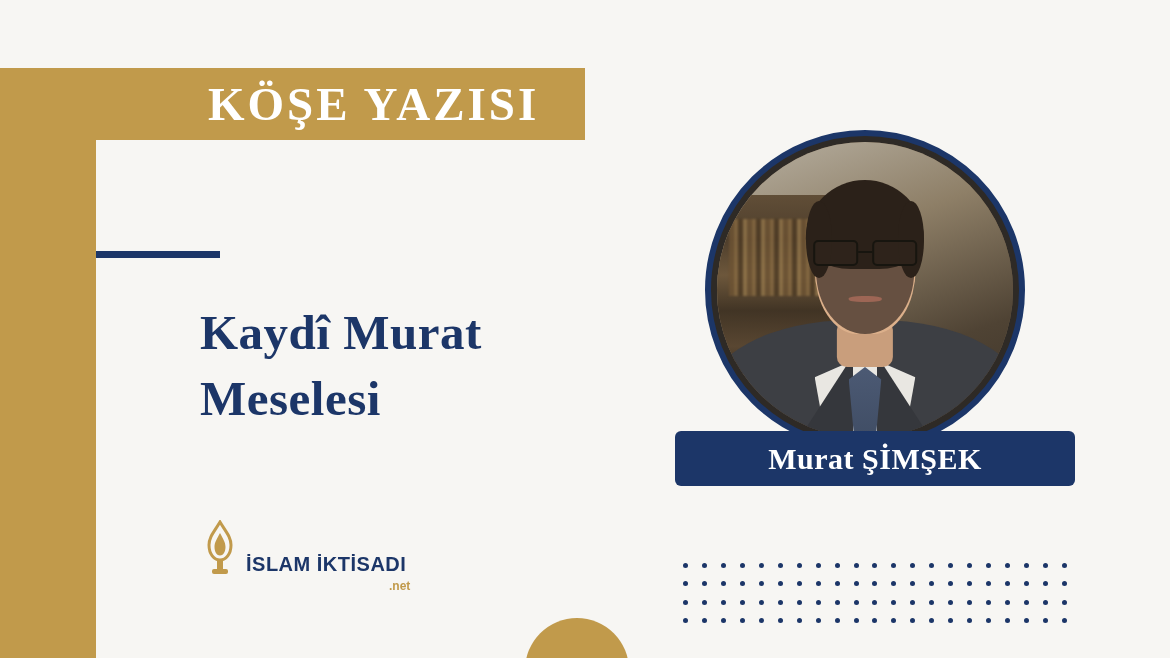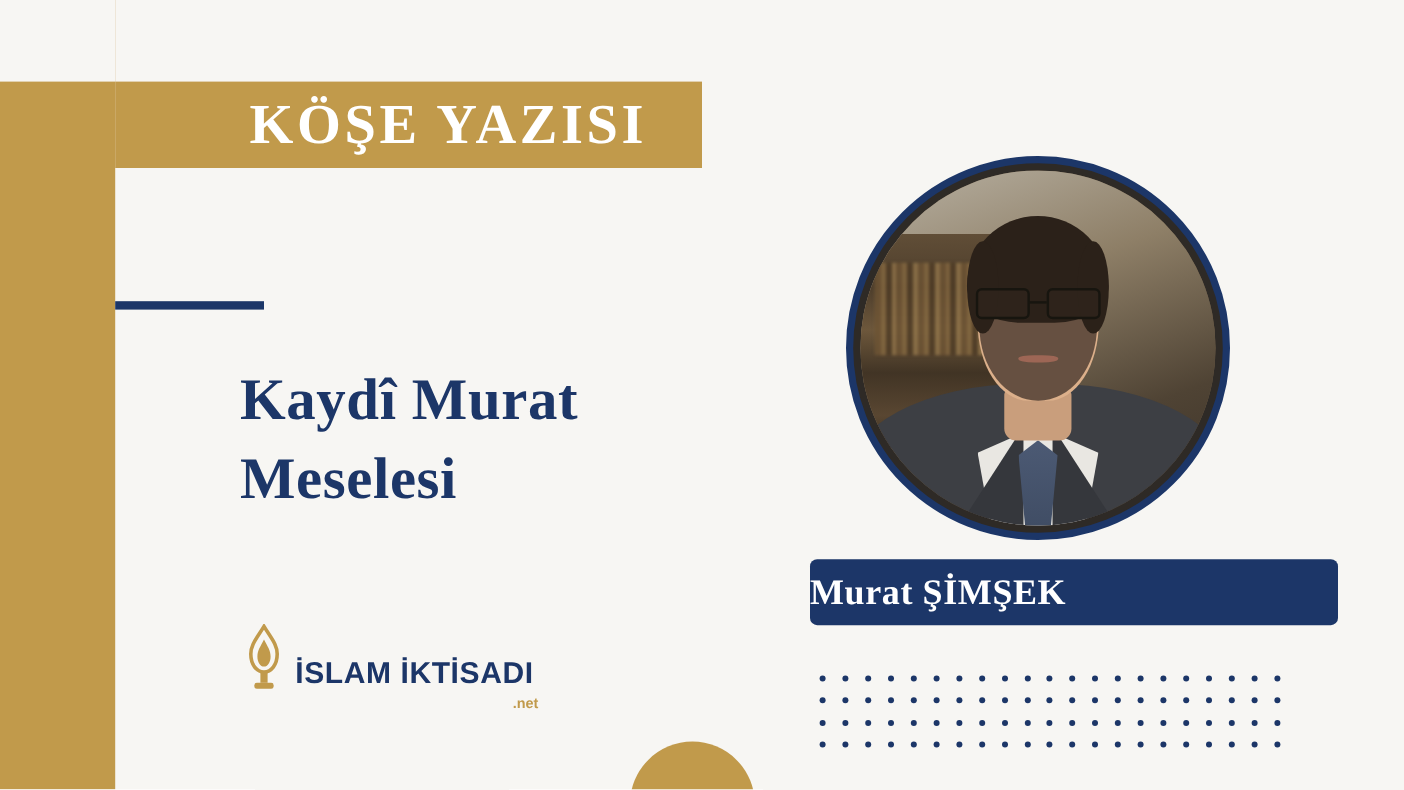--- a/index.html
+++ b/index.html
@@ -94,21 +94,21 @@
     position: relative;
     margin-right: 6px;
   }
   .logo-text-wrap {
     position: relative;
     padding-bottom: 2px;
   }
   .logo-text {
     color: #1c3668;
     font-family: "Liberation Sans", sans-serif;
-    font-size: 25px;
+    font-size: 20px;
     font-weight: 700;
     letter-spacing: 0.5px;
     line-height: 1;
   }
   .logo-tld {
     position: absolute;
     right: -4px;
     bottom: -17px;
     color: #c19a4b;
     font-size: 12px;
@@ -307,27 +307,28 @@
     top: 42%;
     width: 14%;
     height: 2.5px;
     background: #17150f;
   }
 
   
   .nameplate {
     position: absolute;
     left: 675px;
-    top: 466px;
-    width: 440px;
+    top: 431px;
+    width: 400px;
     height: 55px;
     background: #1c3668;
     border-radius: 6px;
     display: flex;
     align-items: center;
+    justify-content: center;
   }
   .nameplate-text {
     color: #ffffff;
     font-family: "Liberation Serif", serif;
     font-size: 30px;
     font-weight: 700;
     letter-spacing: 0.5px;
   }
 
   

